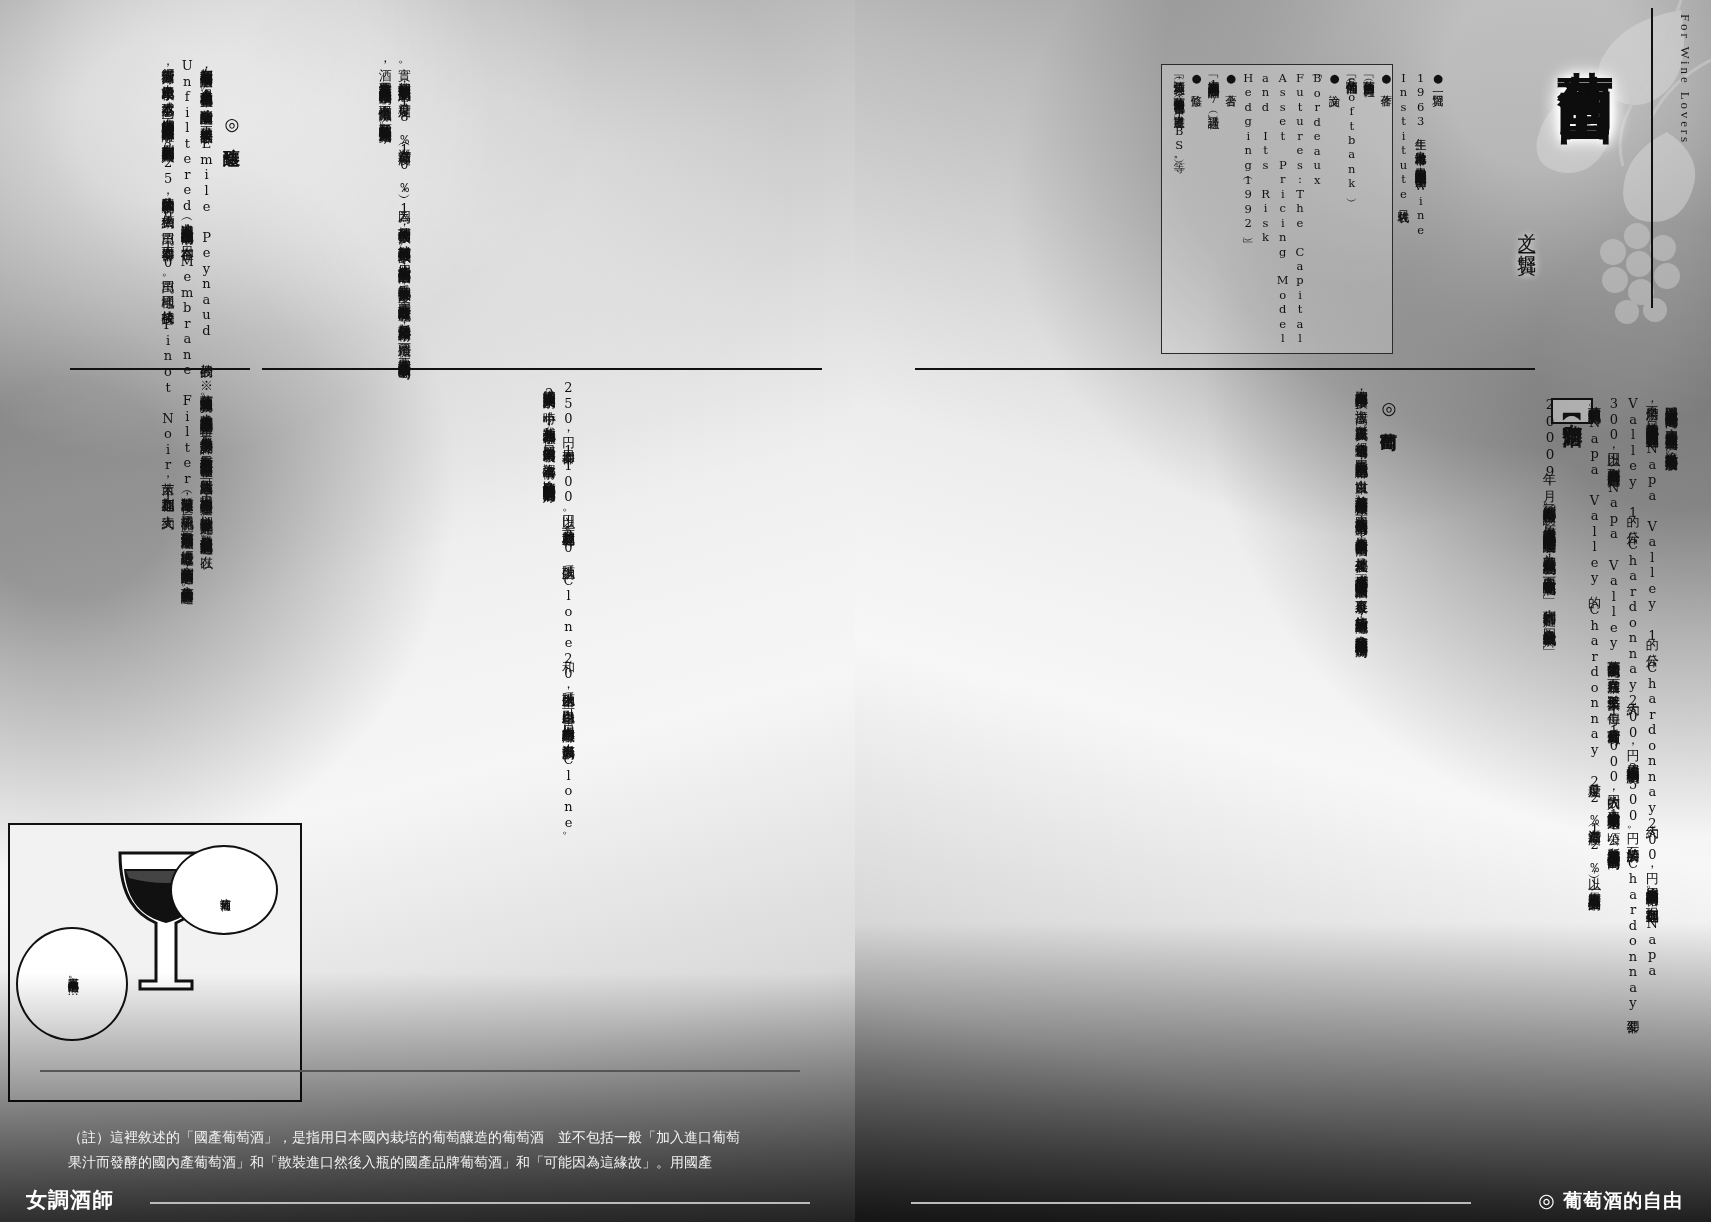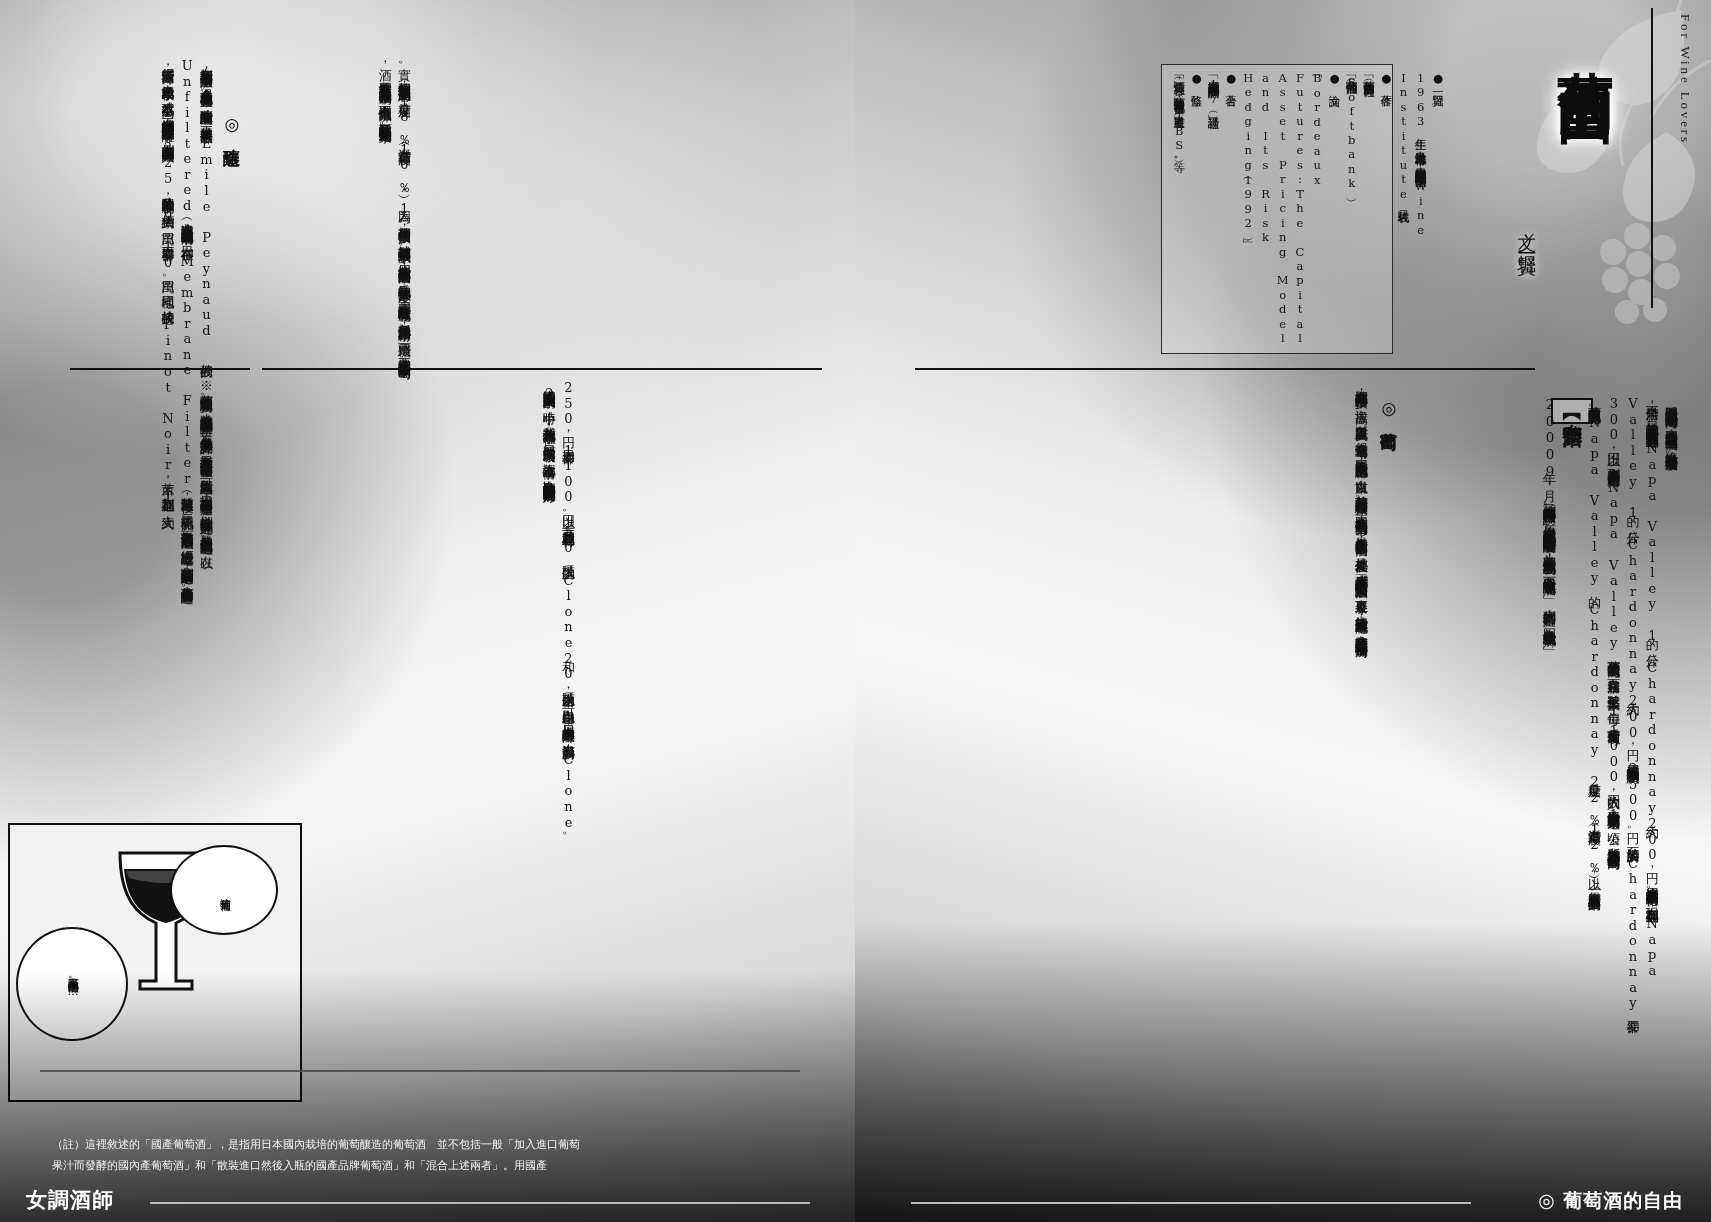--- a/index.html
+++ b/index.html
@@ -80,21 +80,21 @@
   
   .panel{position:absolute;left:8px;bottom:120px;width:290px;height:275px;
     border:2px solid #111;background:#f2f2f2;overflow:hidden;}
   .glass{position:absolute;left:96px;top:22px;width:120px;height:150px;}
   .balloon{position:absolute;background:#fff;border:2px solid #111;border-radius:50%;
     display:flex;align-items:center;justify-content:center;}
   .balloon .vtext{font-size:11px;line-height:1.35;}
 
   
   .footnote{position:absolute;left:52px;bottom:44px;width:700px;}
-  .footnote p{margin:0 0 4px 0;font-size:11px;line-height:1.55;color:#f3f3f3;
+  .footnote p{margin:0 0 4px 16px;font-size:14px;line-height:1.55;color:#f3f3f3;
      font-family:"DejaVu Serif","Liberation Serif",serif;}
   .foot-rule{position:absolute;left:40px;bottom:150px;width:760px;height:2px;background:#555;}
 
   .series-title{position:absolute;left:26px;bottom:8px;font-size:21px;font-weight:bold;color:#fff;
      font-family:"DejaVu Serif","Liberation Serif",serif;letter-spacing:.05em;}
   .series-rule{position:absolute;left:150px;bottom:18px;width:660px;height:2px;background:#bbb;}
 
   .r-footer{position:absolute;right:28px;bottom:8px;font-size:19px;color:#fff;font-weight:bold;
      font-family:"DejaVu Serif","Liberation Serif",serif;letter-spacing:.05em;}
   .r-foot-rule{position:absolute;right:240px;bottom:18px;width:560px;height:2px;background:#bbb;}
@@ -141,21 +141,21 @@
       <div class="balloon" style="left:6px;top:102px;width:108px;height:110px;">
         <div class="vtext">有日本工匠的熱情的味道。…</div>
       </div>
     </div>
 
     <div class="photo-dark"></div>
 
     <div class="foot-rule"></div>
     <div class="footnote">
       <p>（註）這裡敘述的「國產葡萄酒」，是指用日本國內栽培的葡萄釀造的葡萄酒　並不包括一般「加入進口葡萄</p>
-      <p>果汁而發酵的國內產葡萄酒」和「散裝進口然後入瓶的國產品牌葡萄酒」和「混合上述兩者」。用國產</p>
+      <p>果汁而發酵的國內產葡萄酒」和「散裝進口然後入瓶的國產品牌葡萄酒」和「可能因為這緣故」。用國產</p>
     </div>
     <div class="series-rule"></div>
     <div class="series-title">女調酒師</div>
   </div>
 
   <div class="page right">
     <div class="bg-wash"></div>
 
     <div class="vine">
       <svg viewBox="0 0 330 390" preserveAspectRatio="none">

